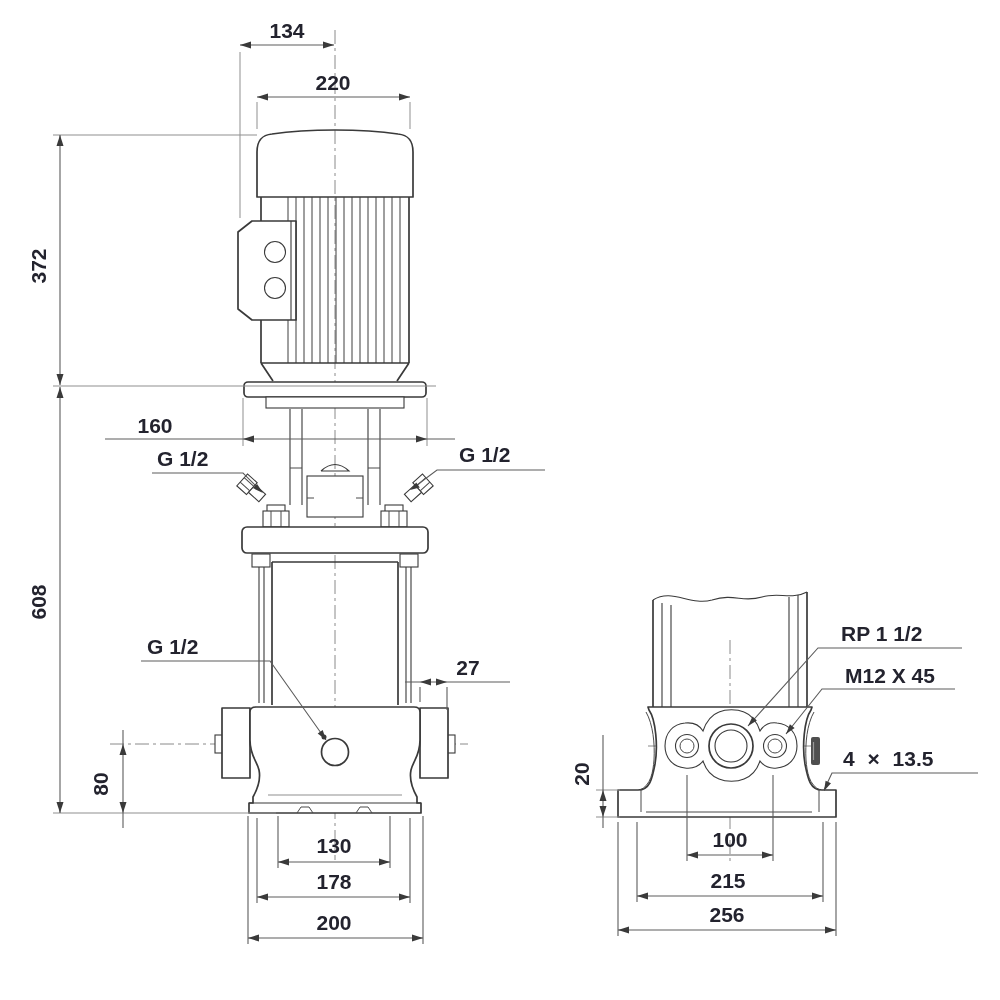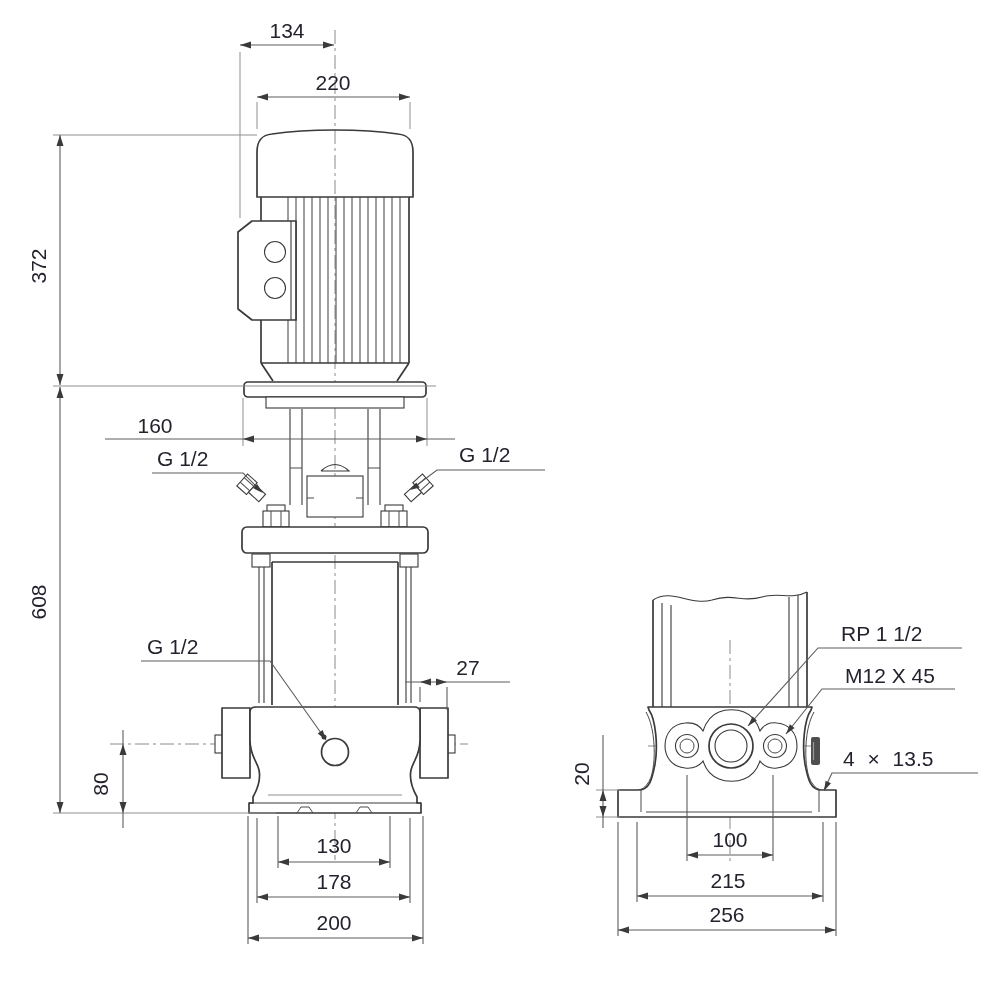--- a/index.html
+++ b/index.html
@@ -1,16 +1,16 @@
 <!DOCTYPE html>
 <html><head>
 <meta charset="utf-8">
 <style>
   html,body{margin:0;padding:0;background:#ffffff;}
-  .page{width:1000px;height:1000px;background:#fff;position:relative;font-family:"Liberation Sans",sans-serif;}
+  .page{width:1000px;height:1000px;background:#fff;position:relative;font-family:"Liberation Sans",sans-serif;font-weight:bold;}
   svg{display:block;}
   .outline{stroke:#3a3a3a;stroke-width:1.7;fill:none;stroke-linejoin:round;}
   .detail{stroke:#3a3a3a;stroke-width:1.1;fill:none;}
   .thin{stroke:#4a4a4a;stroke-width:1;fill:none;}
   .rib{stroke:#3f3f3f;stroke-width:1;fill:none;}
   .whitefill{fill:#ffffff;}
   .dimline{stroke:#5c5c5c;stroke-width:1.1;fill:none;}
   .extline{stroke:#8f8f8f;stroke-width:1;fill:none;}
   .cline{stroke:#8a8a8a;stroke-width:1;fill:none;stroke-dasharray:14 4 3 4;}
   .arrow{fill:#3a3a3a;stroke:none;}

